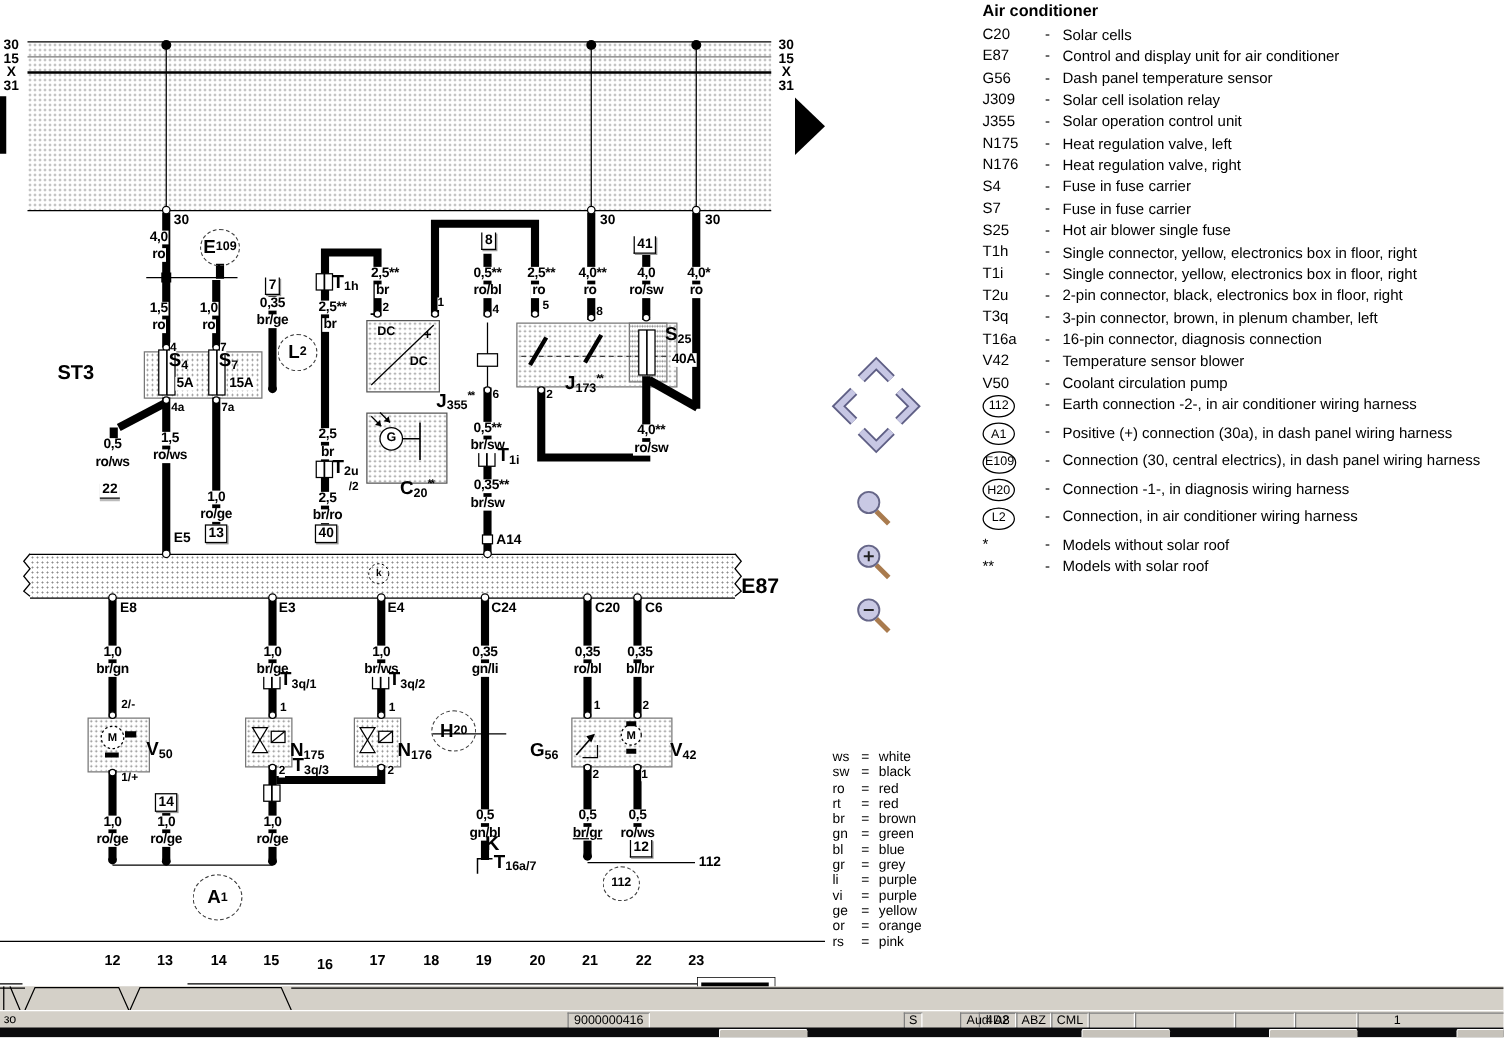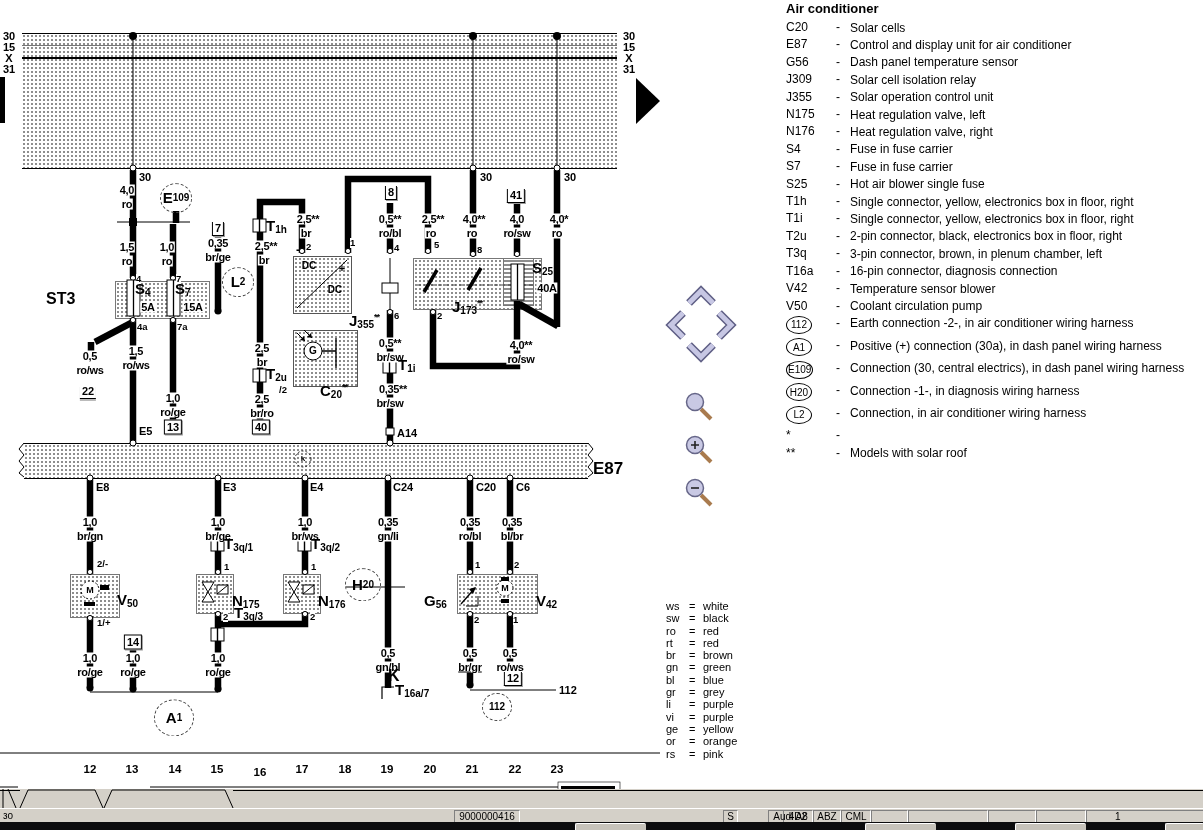--- a/index.html
+++ b/index.html
@@ -531,20 +531,21 @@
           <div class="leg-desc">Connection -1-, in diagnosis wiring harness</div>
         </div>
         <div class="leg-row tall">
           <div class="leg-code"><span class="leg-circle">L2</span></div>
           <div class="leg-dash">-</div>
           <div class="leg-desc">Connection, in air conditioner wiring harness</div>
         </div>
         <div class="leg-row">
           <div class="leg-code">*</div>
           <div class="leg-dash">-</div>
+          <div class="leg-desc">Models without solar roof</div>
         </div>
         <div class="leg-row">
           <div class="leg-code">**</div>
           <div class="leg-dash">-</div>
           <div class="leg-desc">Models with solar roof</div>
         </div>
       </div>
   </div>
 
   <div id="wirecolors">

